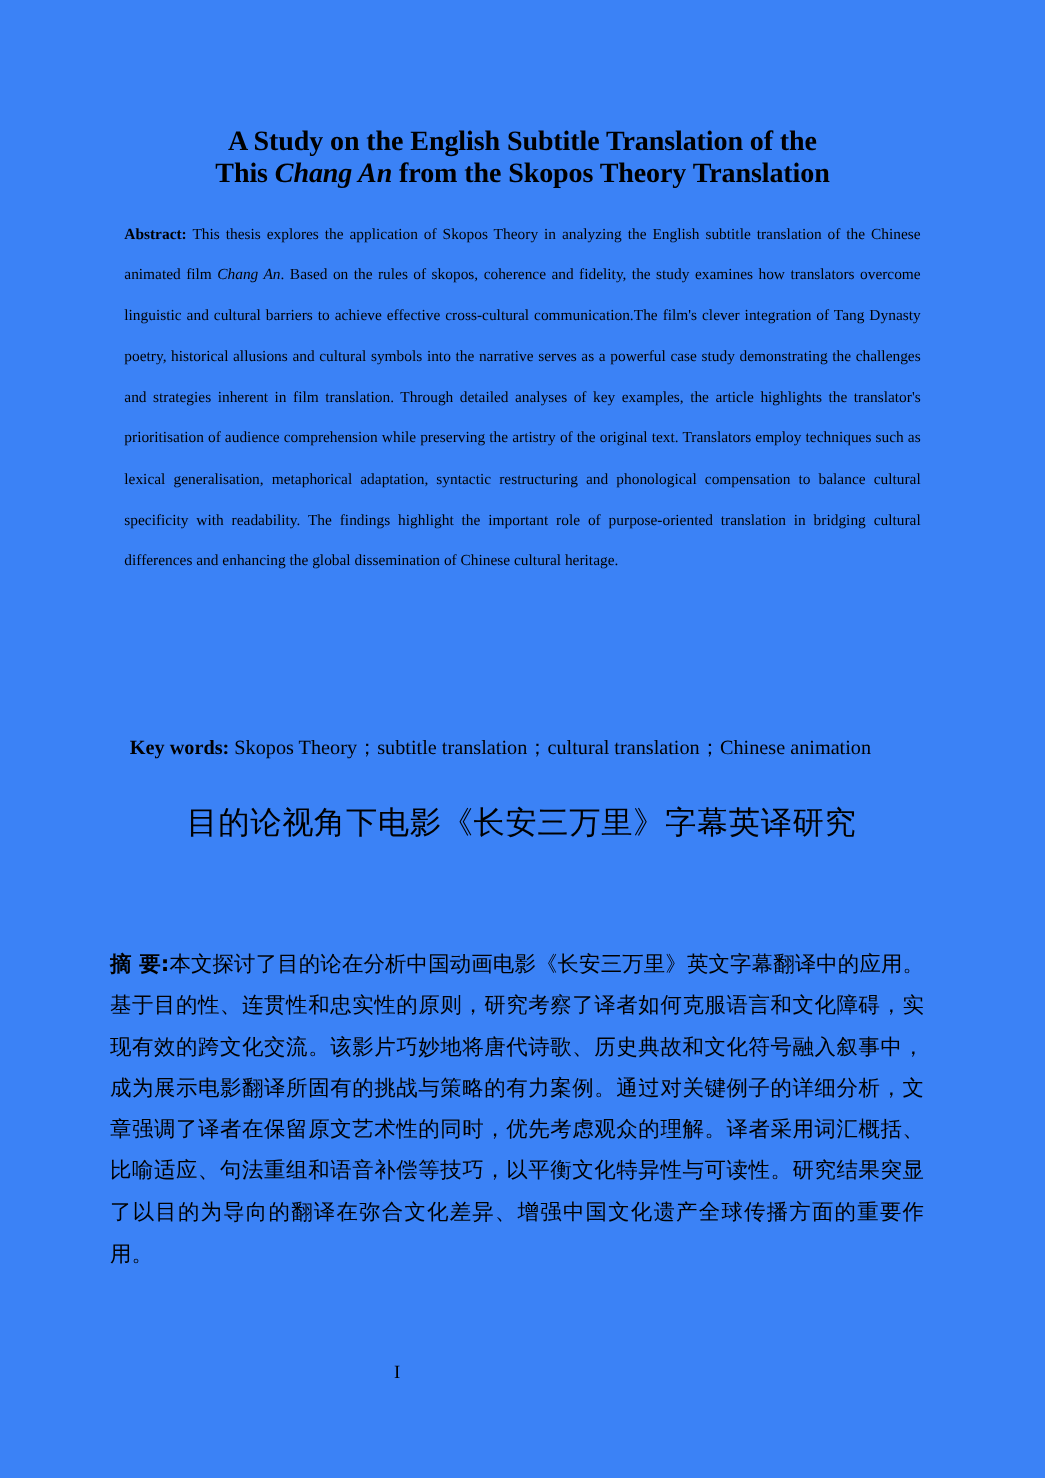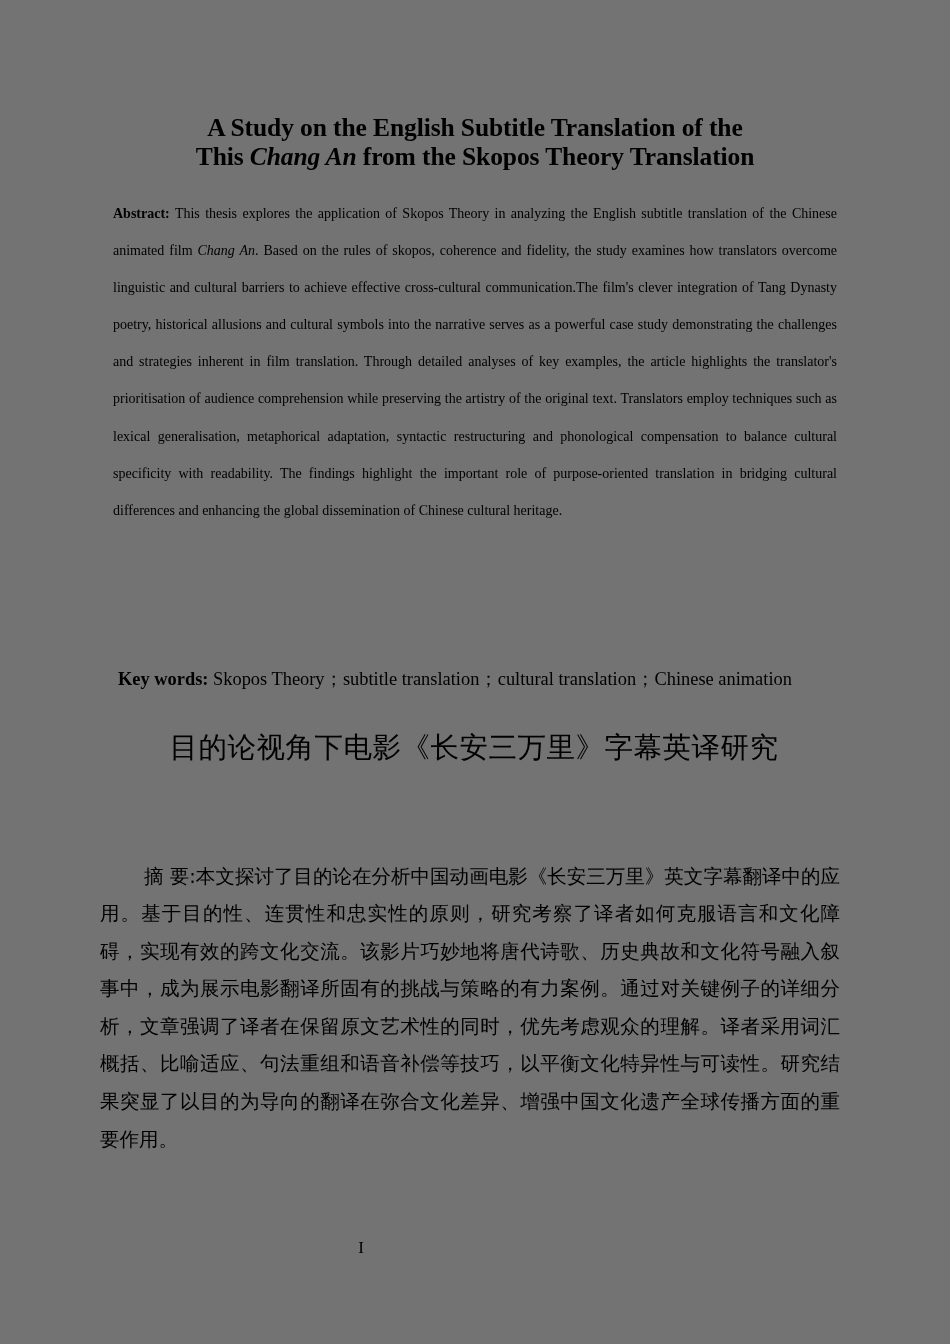--- a/index.html
+++ b/index.html
@@ -12,21 +12,21 @@
     height: 1344px;
     position: relative;
     font-family: "Liberation Serif", "DejaVu Serif", serif;
     color: #000000;
     overflow: hidden;
   }
 
   .page {
     position: absolute;
     inset: 0;
-    background: #737373;
+    background: #3b82f6;
   }
 
   
   .doc-title {
     position: absolute;
     left: 113px;
     top: 96px;
     width: 724px;
     text-align: center;
     font-weight: bold;
@@ -89,22 +89,21 @@
     position: absolute;
     left: 100px;
     top: 838px;
     width: 740px;
     text-align: justify;
     font-size: 19.5px;
     line-height: 37.6px;
     font-family: "DejaVu Sans", "Liberation Sans", sans-serif;
   }
   .abstract-cn .lbl {
-    font-weight: normal;
-    margin-left: 44px;
+    font-weight: bold;
   }
 
   
   .keywords-cn {
     position: absolute;
     left: 100px;
     top: 1106px;
     width: 740px;
     font-size: 19.5px;
     line-height: 34px;

